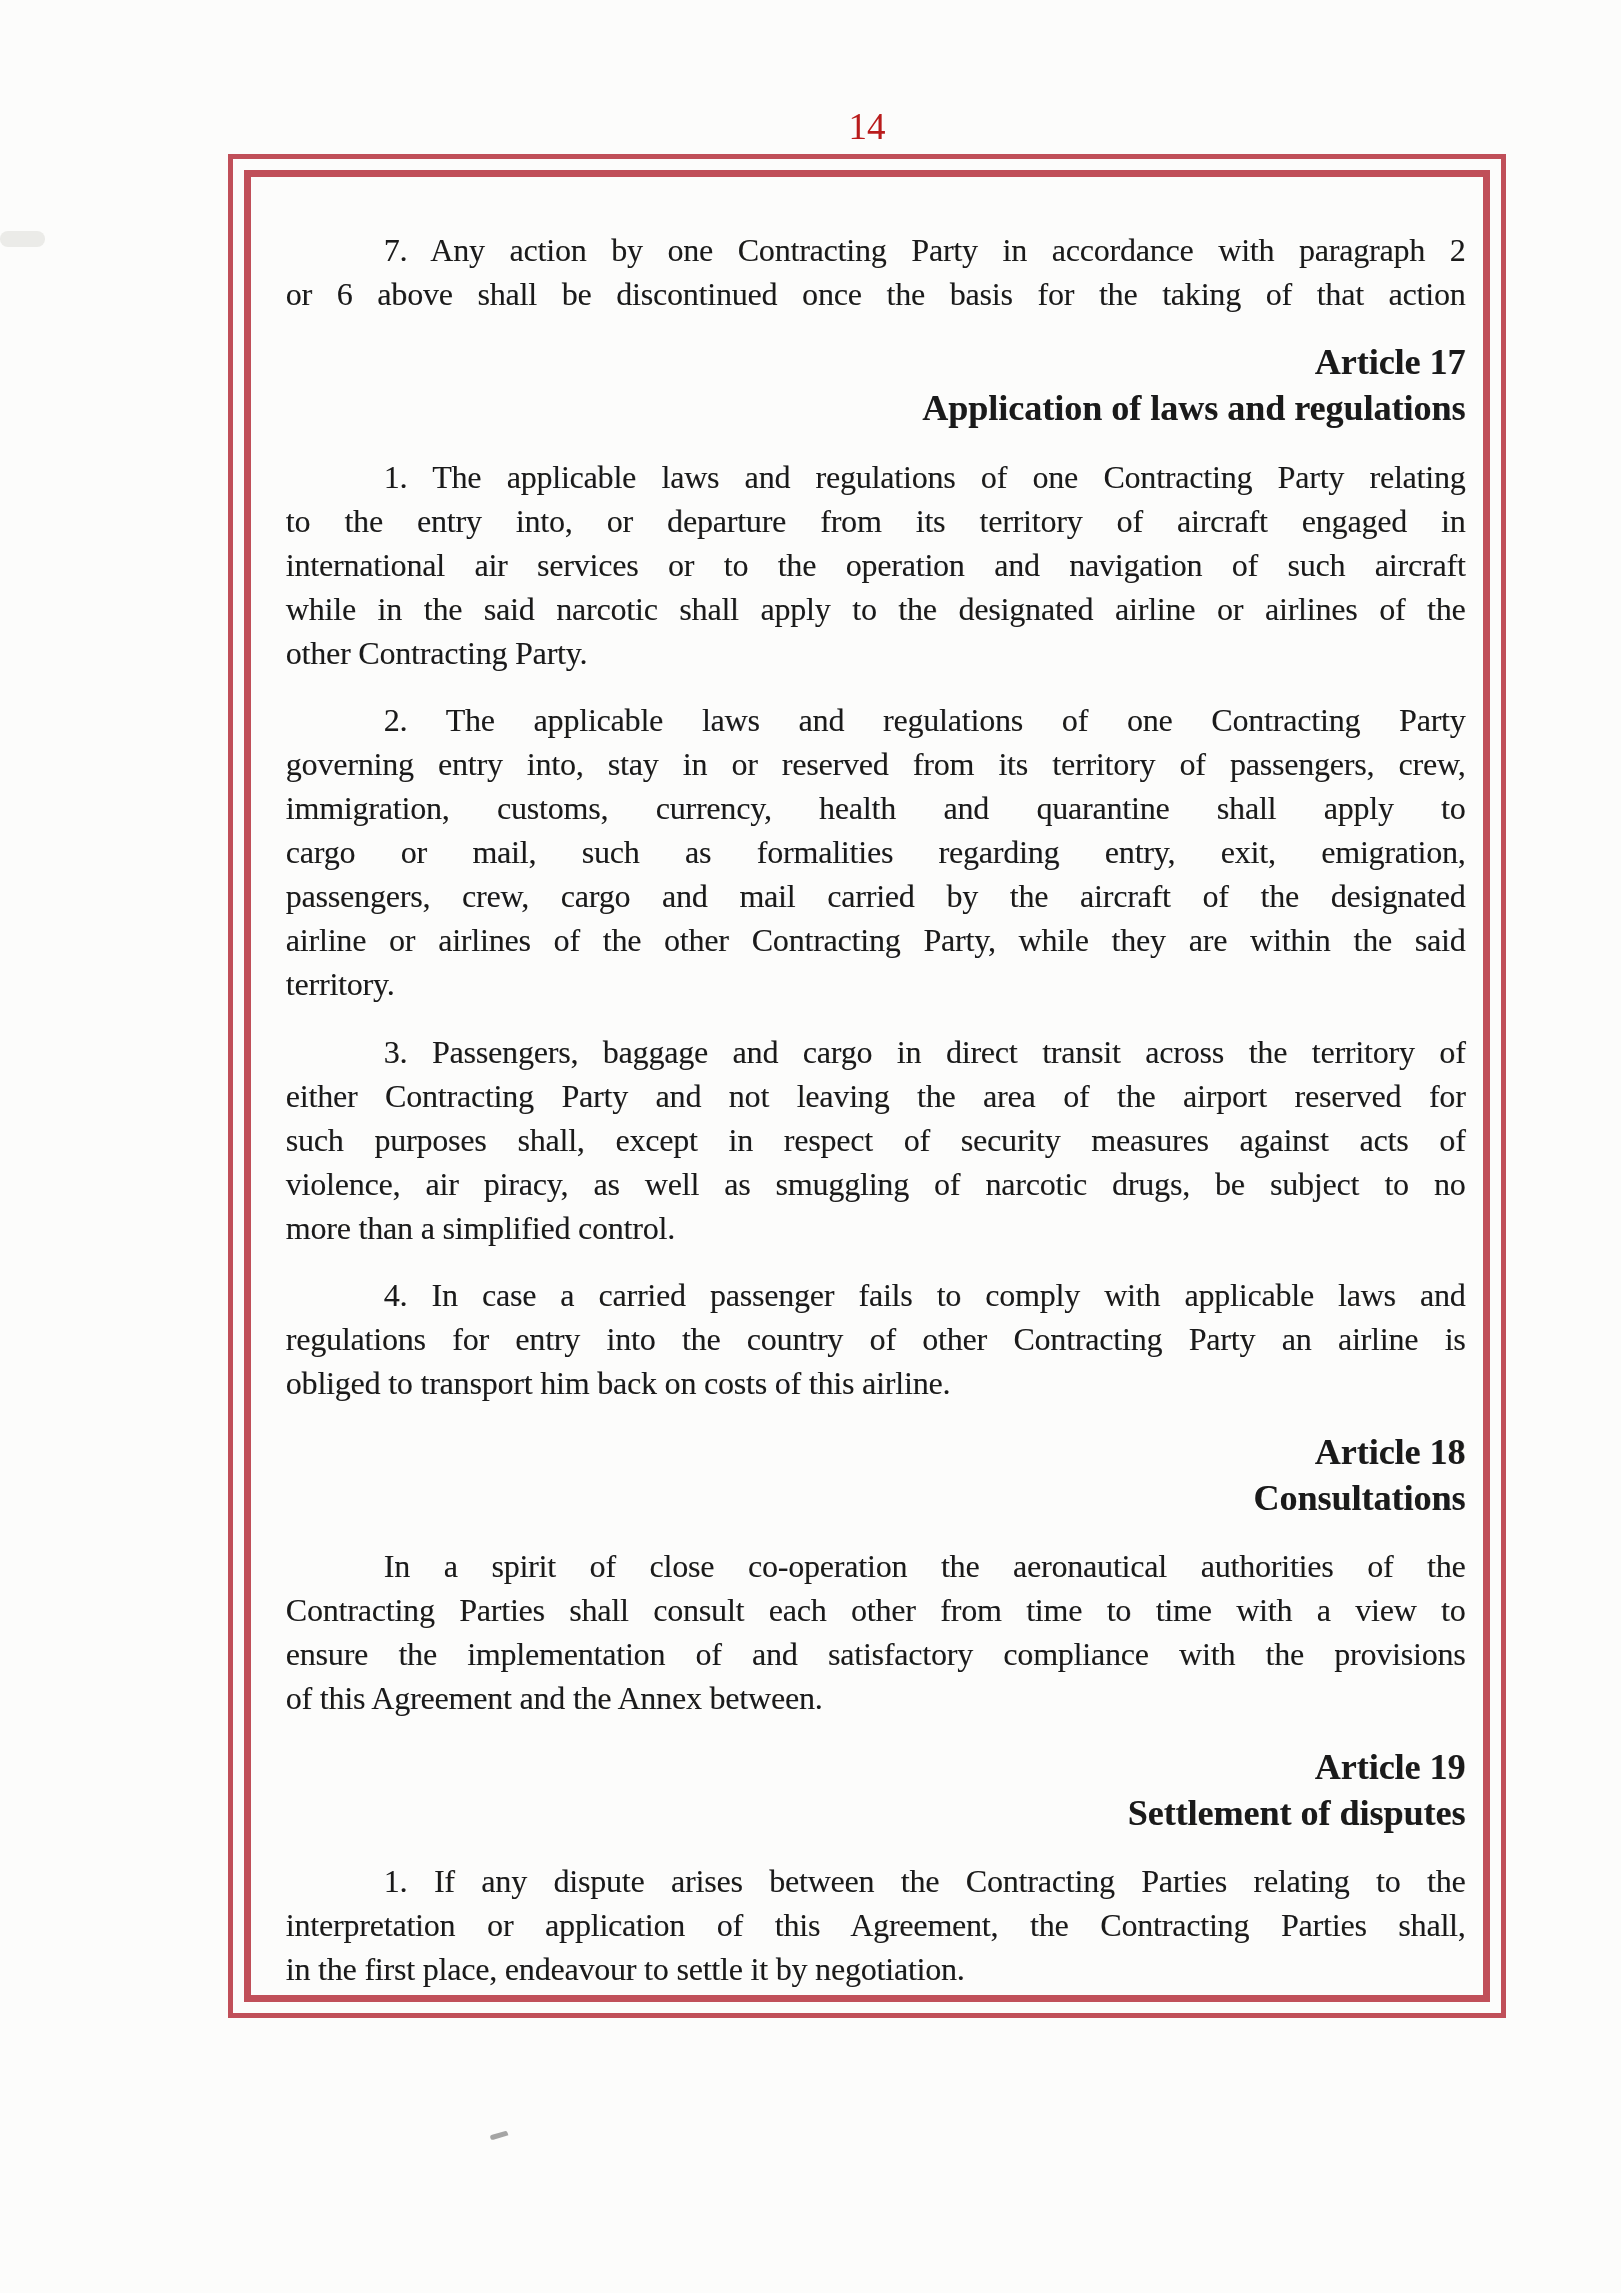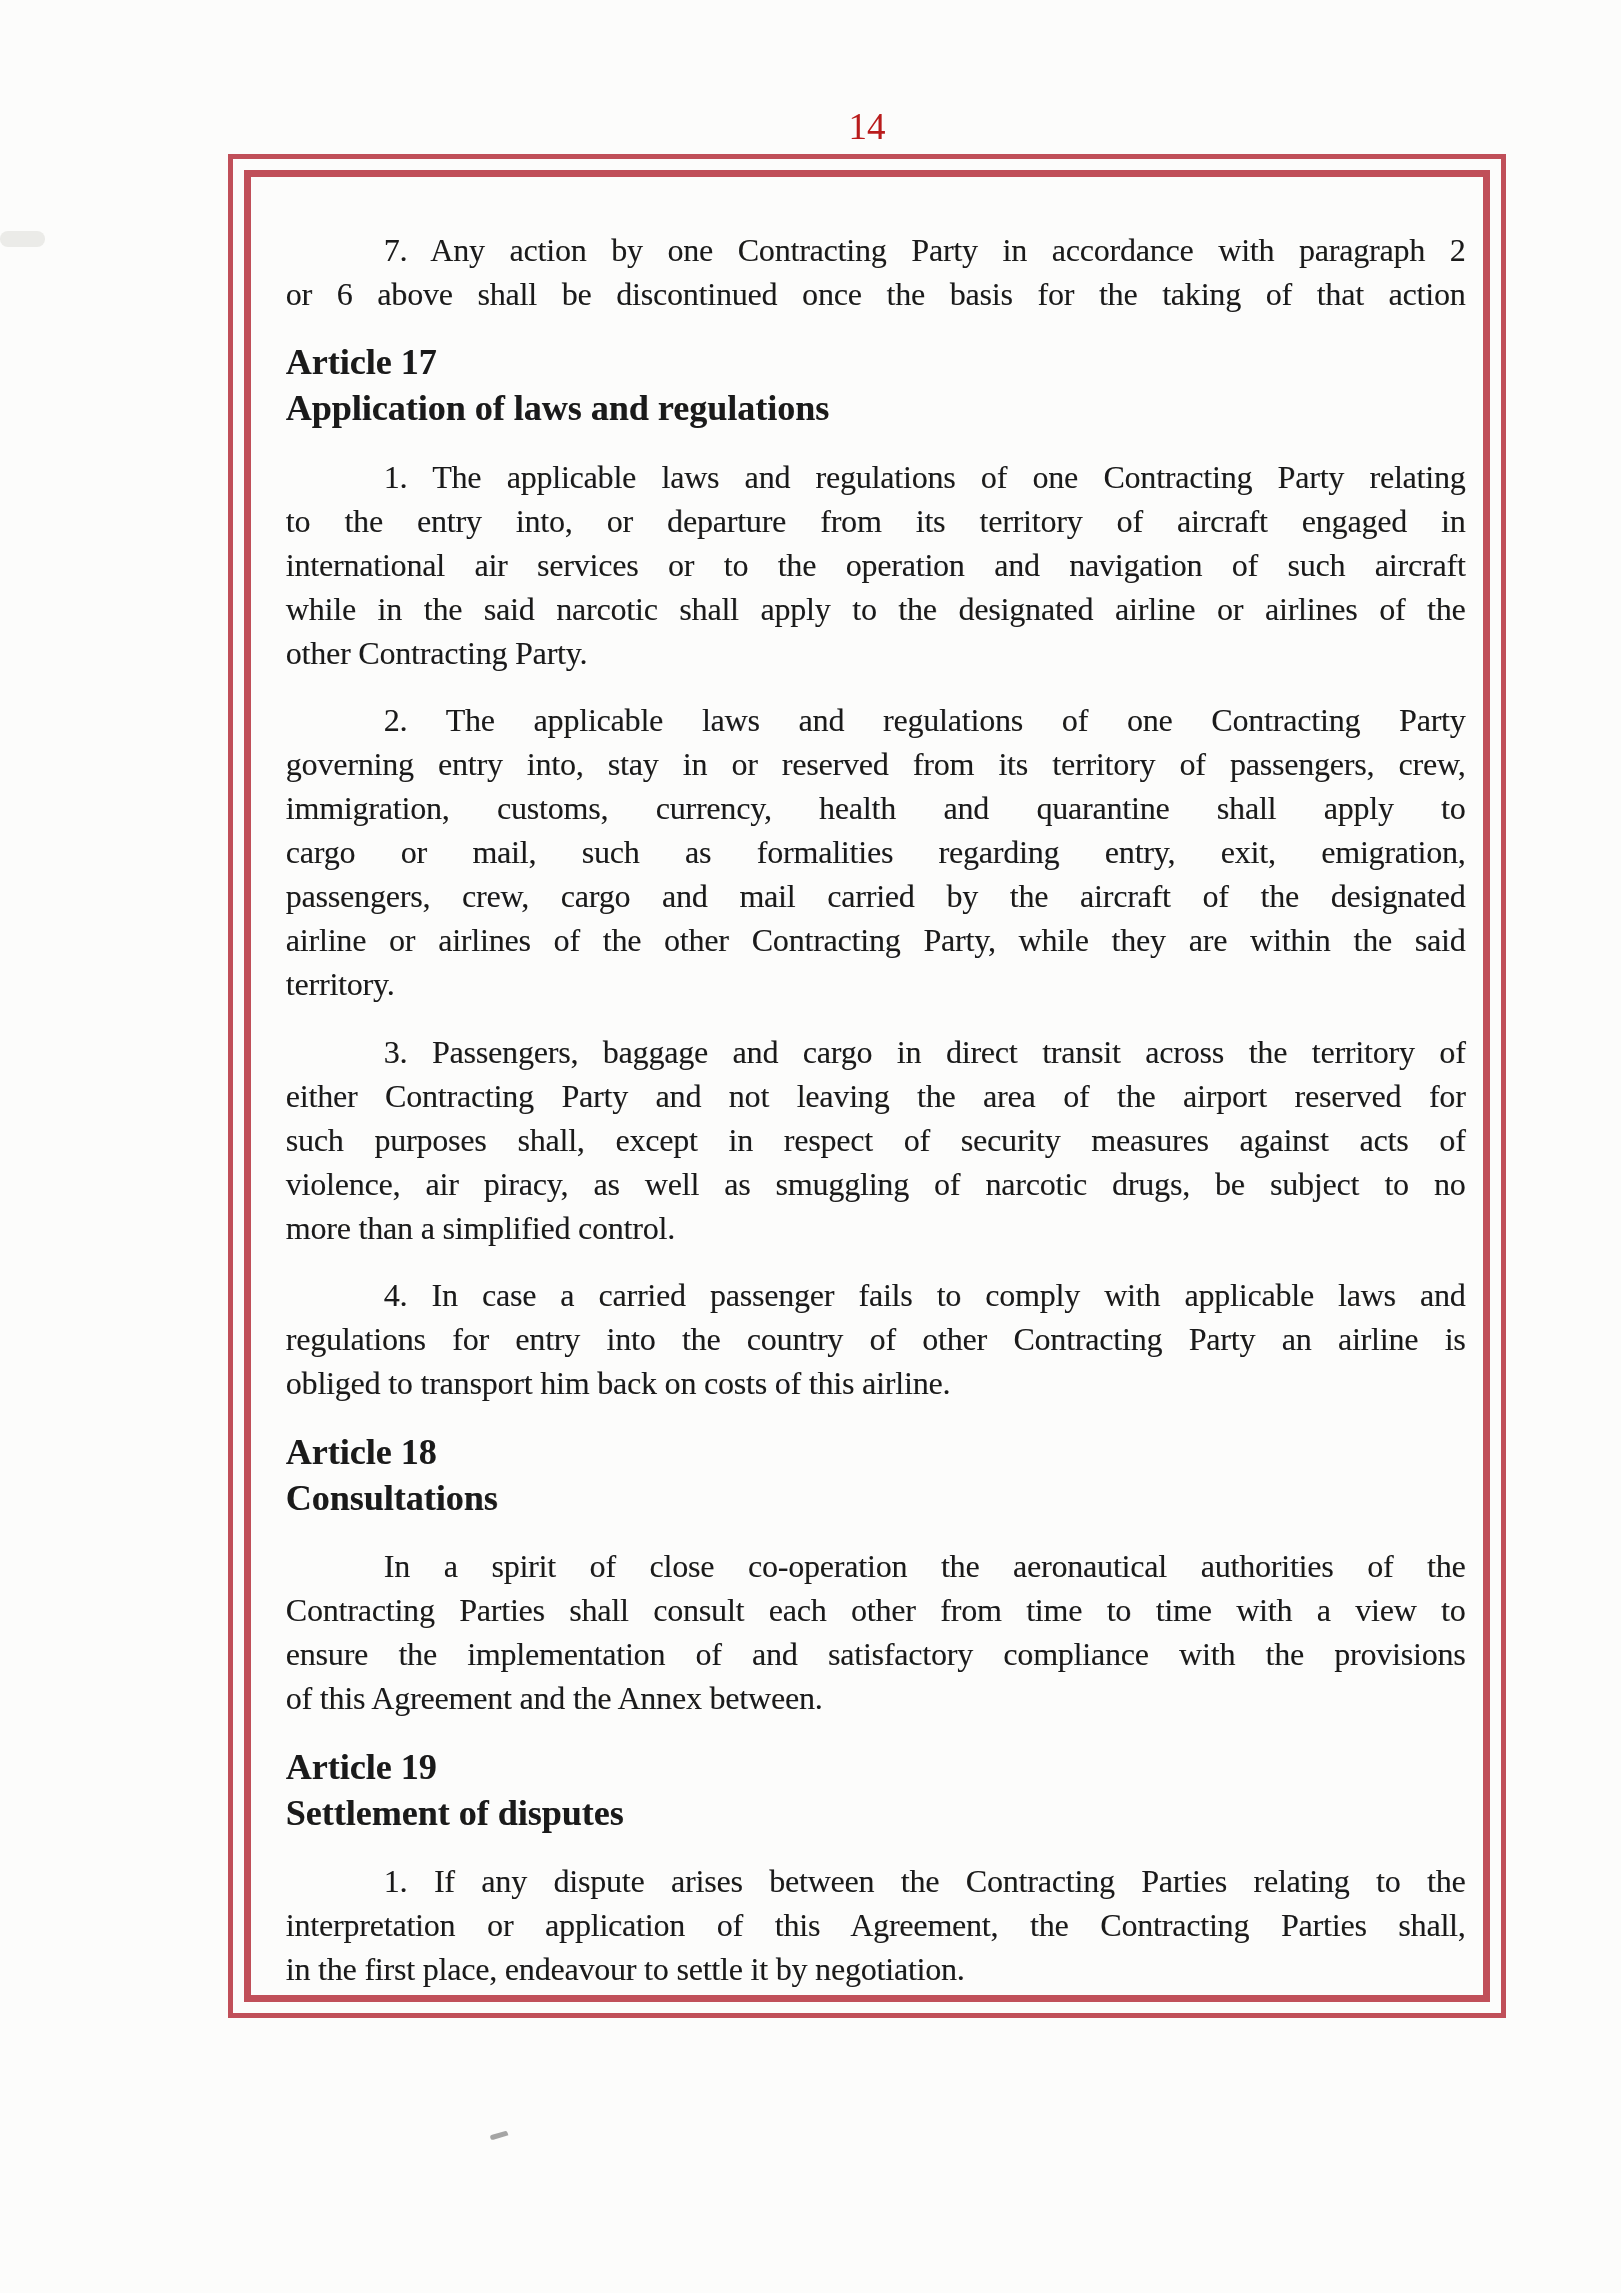--- a/index.html
+++ b/index.html
@@ -57,21 +57,21 @@
     text-shadow: 0.3px 0.3px 0.4px rgba(25,25,25,0.35);
   }
   .para.first { margin-top: 0; }
 
   .jline { text-align: justify; text-align-last: justify; }
   .jline.first { text-indent: 98px; }
   .jline.last { text-align-last: auto; }
 
   .article-head {
     margin-top: 23.5px;
-    text-align: left;
+    text-align: right;
   }
   .article-title, .article-subtitle {
     font-weight: bold;
     font-size: 36px;
     line-height: 46px;
     text-shadow: 0.3px 0.3px 0.4px rgba(25,25,25,0.4);
   }
 
   
   .smudge {

